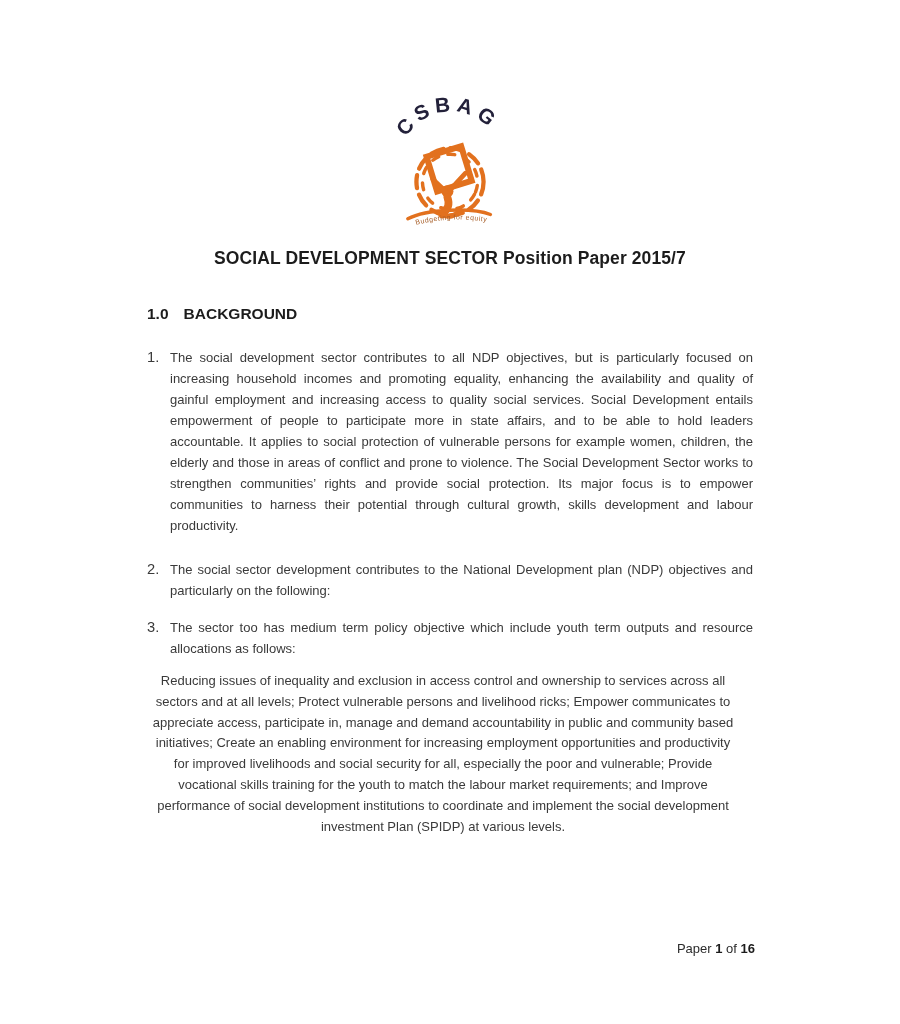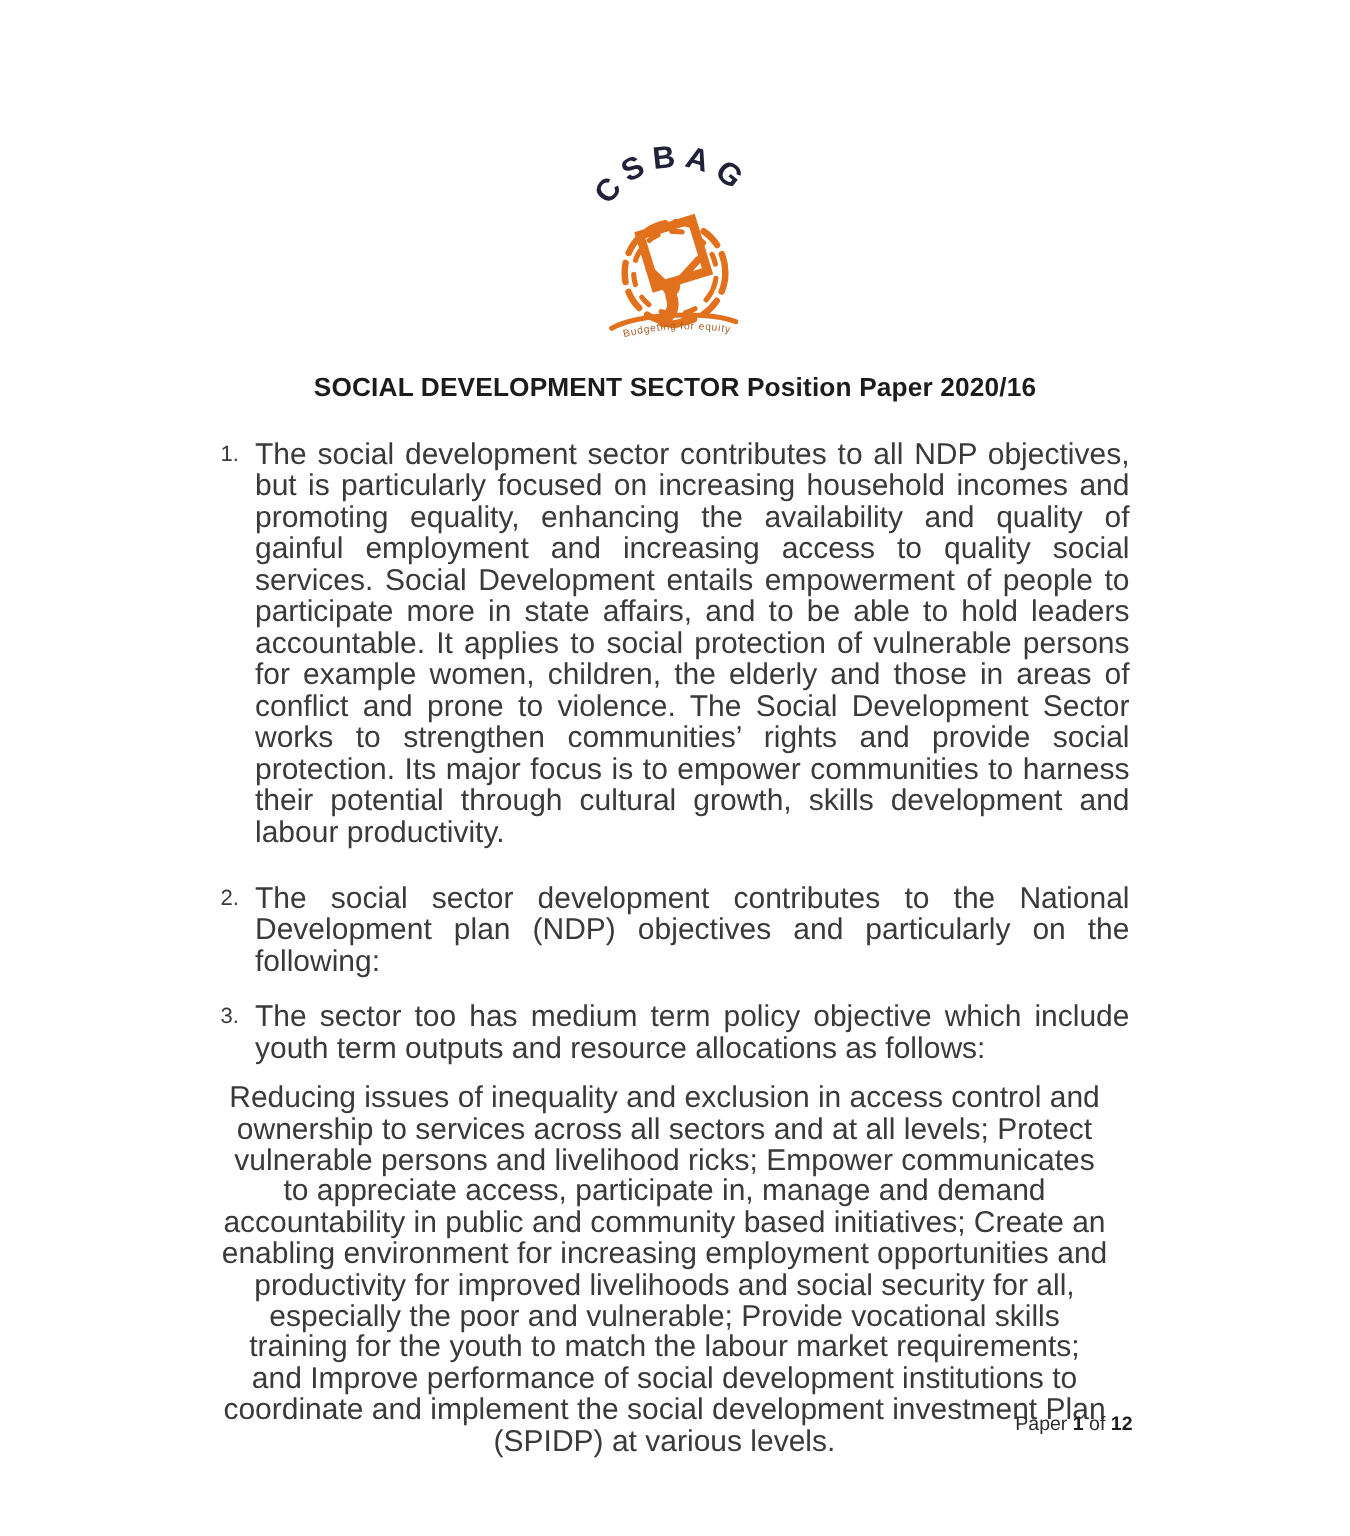--- a/index.html
+++ b/index.html
@@ -33,21 +33,21 @@
     padding: 0 147px;
   }
   .section-heading {
     margin-top: 36px;
     font-size: 15.5px;
     font-weight: bold;
     color: #1c1c1c;
   }
   .section-heading .sec-num { display: inline-block; margin-right: 15px; }
   .body-text {
-    font-size: 20px;
+    font-size: 13px;
     line-height: 21px;
     color: #3a3a3a;
   }
   .list-item {
     display: flex;
     align-items: flex-start;
   }
   .list-item .marker {
     flex: 0 0 23px;
     font-size: 14.7px;
@@ -105,24 +105,27 @@
       <text font-size="24" font-weight="bold" fill="#23213A" letter-spacing="6">
         <textPath href="#arcTop" startOffset="11%">CSBAG</textPath>
       </text>
 
       <text font-size="8" fill="#A8602B" letter-spacing="0.6">
         <textPath href="#arcBottom" startOffset="4%">Budgeting for equity</textPath>
       </text>
     </svg>
   </div>
 
-  <div class="doc-title">SOCIAL DEVELOPMENT SECTOR Position Paper 2020/16</div>
+  <div class="doc-title">SOCIAL DEVELOPMENT SECTOR Position Paper 2015/7</div>
 
   <div class="content">
 
+    <div class="section-heading">
+      <span class="sec-num">1.0</span><span class="sec-title">BACKGROUND</span>
+    </div>
 
     <div class="list-item mt-item1">
       <span class="marker">1.</span>
       <p class="li-text body-text justify">The social development sector contributes to all NDP objectives, but is particularly focused on increasing household incomes and promoting equality, enhancing the availability and quality of gainful employment and increasing access to quality social services. Social Development entails empowerment of people to participate more in state affairs, and to be able to hold leaders accountable. It applies to social protection of vulnerable persons for example women, children, the elderly and those in areas of conflict and prone to violence. The Social Development Sector works to strengthen communities’ rights and provide social protection. Its major focus is to empower communities to harness their potential through cultural growth, skills development and labour productivity.</p>
     </div>
 
     <div class="list-item mt-item2">
       <span class="marker">2.</span>
       <p class="li-text body-text justify">The social sector development contributes to the National Development plan (NDP) objectives and particularly on the following:</p>
     </div>
@@ -134,16 +137,16 @@
     </div>
 
     <p class="body-text ragged para2 mt-para2">Reducing issues of inequality and exclusion in access control and ownership to services across all sectors and at all levels; Protect vulnerable persons and livelihood ricks; Empower communicates to appreciate access, participate in, manage and demand accountability in public and community based initiatives; Create an enabling environment for increasing employment opportunities and productivity for improved livelihoods and social security for all, especially the poor and vulnerable; Provide vocational skills training for the youth to match the labour market requirements; and Improve performance of social development institutions to coordinate and implement the social development investment Plan (SPIDP) at various levels.</p>
 
   </div>
 
   <div class="footer">
     <span>Paper</span>
     <b>1</b>
     <span>of</span>
-    <b>12</b>
+    <b>16</b>
   </div>
 
 </div>
 
 </body></html>

